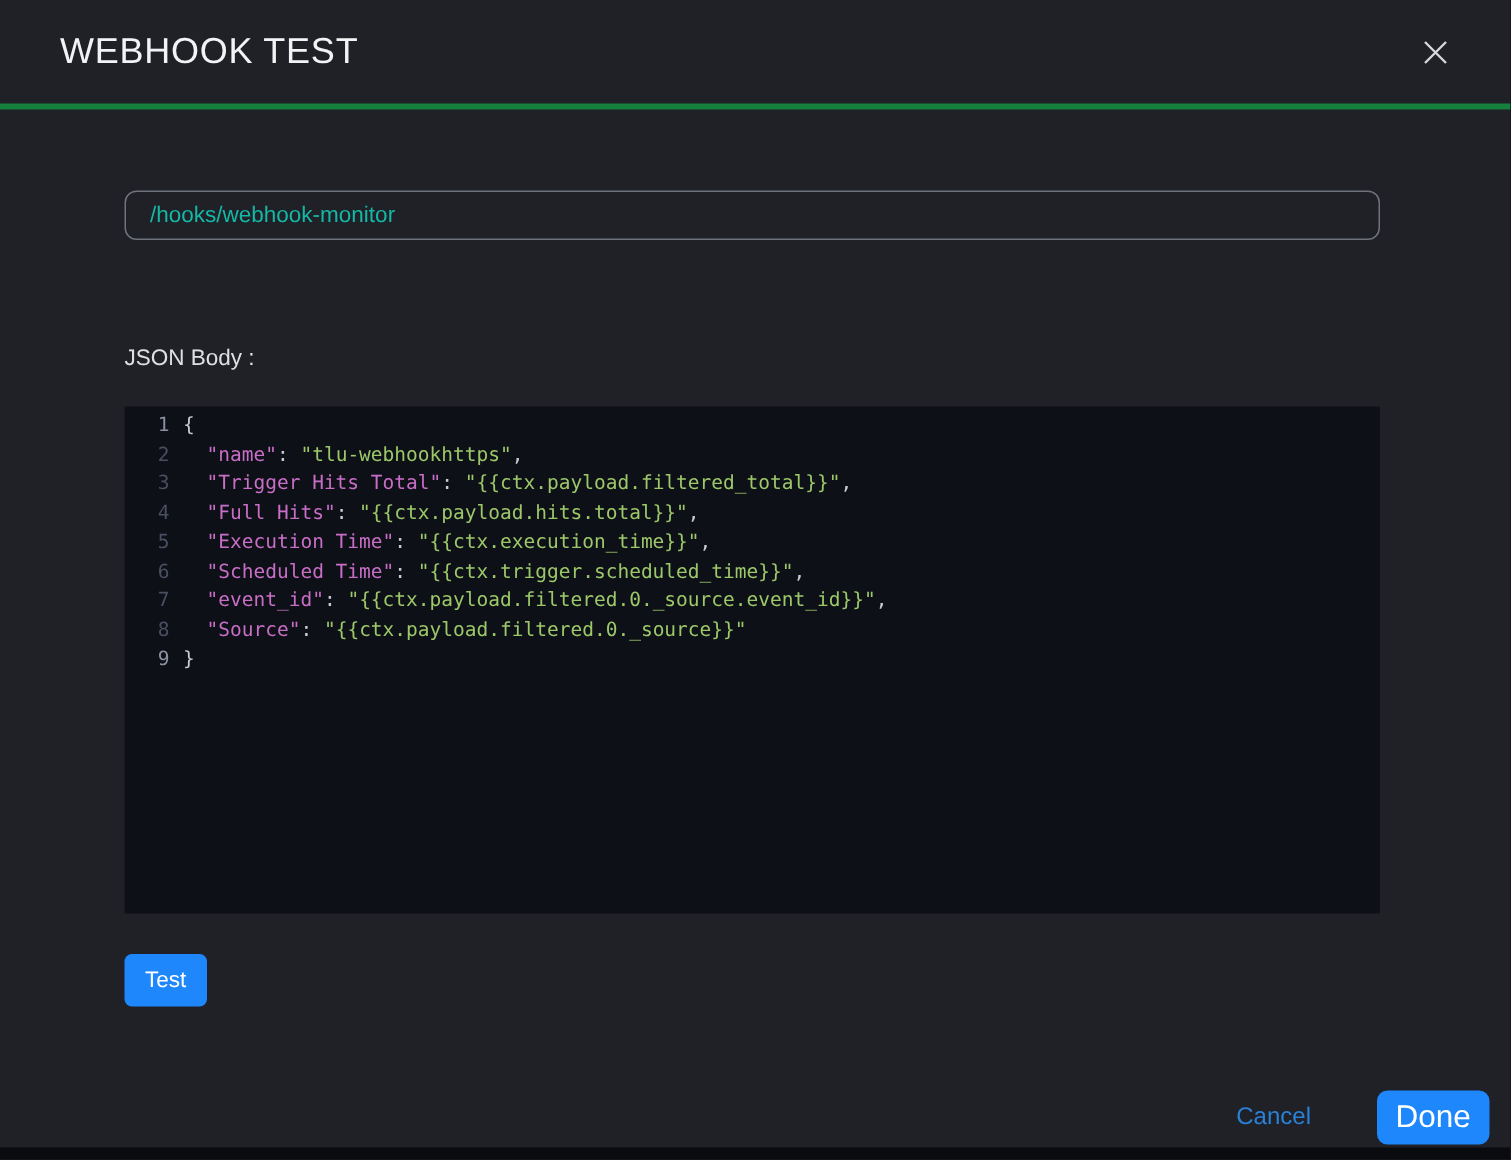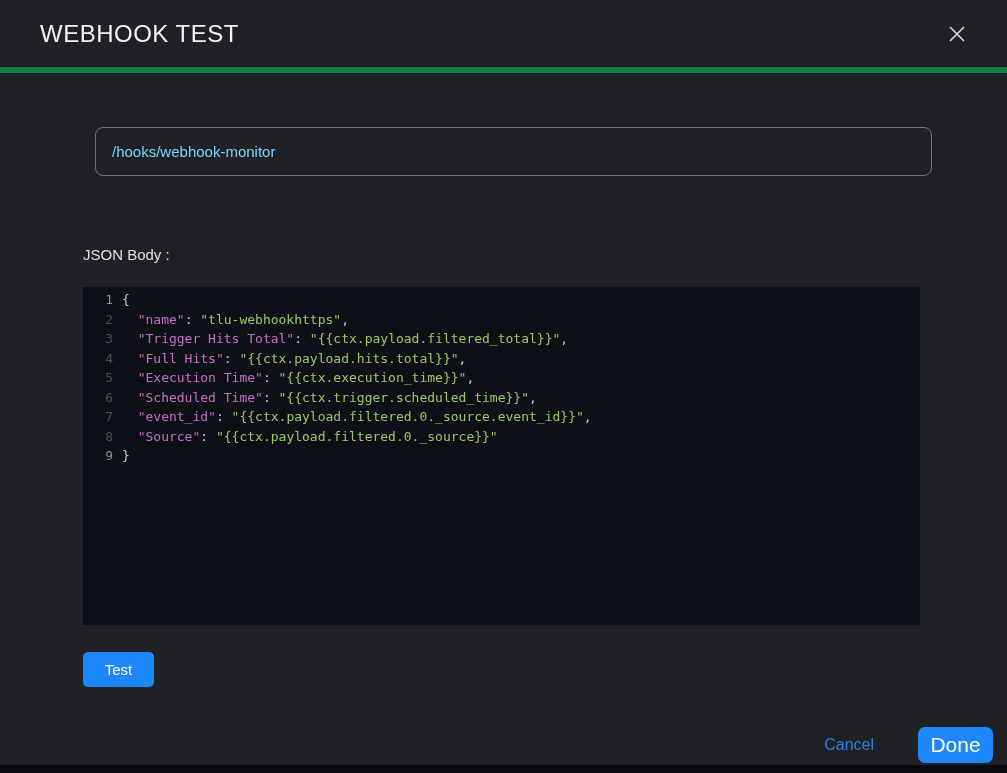--- a/index.html
+++ b/index.html
@@ -17,21 +17,21 @@
     flex-direction: column;
   }
   
   .modal-header {
     height: 73px;
     flex: 0 0 73px;
     display: flex;
     align-items: center;
     justify-content: space-between;
     padding: 0 40px 0 40px;
-    border-bottom: 6px solid #15803d;
+    border-bottom: 4px solid #15803d;
   }
   .modal-title {
     color: #f2f3f5;
     font-size: 24px;
     letter-spacing: 0.5px;
     font-weight: 400;
   }
   .close-btn {
     background: none;
     border: none;
@@ -48,31 +48,30 @@
     padding: 30px 87px 0 83px;
   }
   .field-label {
     color: #dfe0e3;
     font-size: 15px;
     display: block;
   }
   .path-input {
     margin-top: 24px;
     width: 837px;
-    height: 49px;
+    height: 33px;
     background: transparent;
     border: 1px solid #6f737b;
     border-radius: 8px;
-    color: #7dd3fc;
+    color: #14b8a6;
     font-size: 15px;
     padding: 0 16px;
     font-family: "Liberation Sans", sans-serif;
     outline: none;
     display: block;
-    margin-left: 12px;
   }
   .json-label { margin-top: 70px; }
   
   .editor {
     margin-top: 24px;
     width: 837px;
     height: 338px;
     background: var(--editor-bg, #0e1017);
     font-family: "DejaVu Sans Mono", monospace;
     font-size: 13px;
@@ -89,21 +88,21 @@
     user-select: none;
   }
   .gutter.bright { color: var(--gutter-bright, #8c90a0); }
   .code { padding-left: 9px; }
   .tk-punc { color: var(--punct, #c8ccd4); }
   .tk-key  { color: var(--key-pink, #c86ec6); }
   .tk-str  { color: var(--string-green, #9cc869); }
   
   .test-btn {
     margin-top: 27px;
-    width: 71px;
+    width: 55px;
     height: 35px;
     background: var(--accent-blue, #1e87fb);
     color: #fff;
     border: none;
     border-radius: 5px;
     font-size: 15px;
     font-family: "Liberation Sans", sans-serif;
     cursor: pointer;
   }
   

